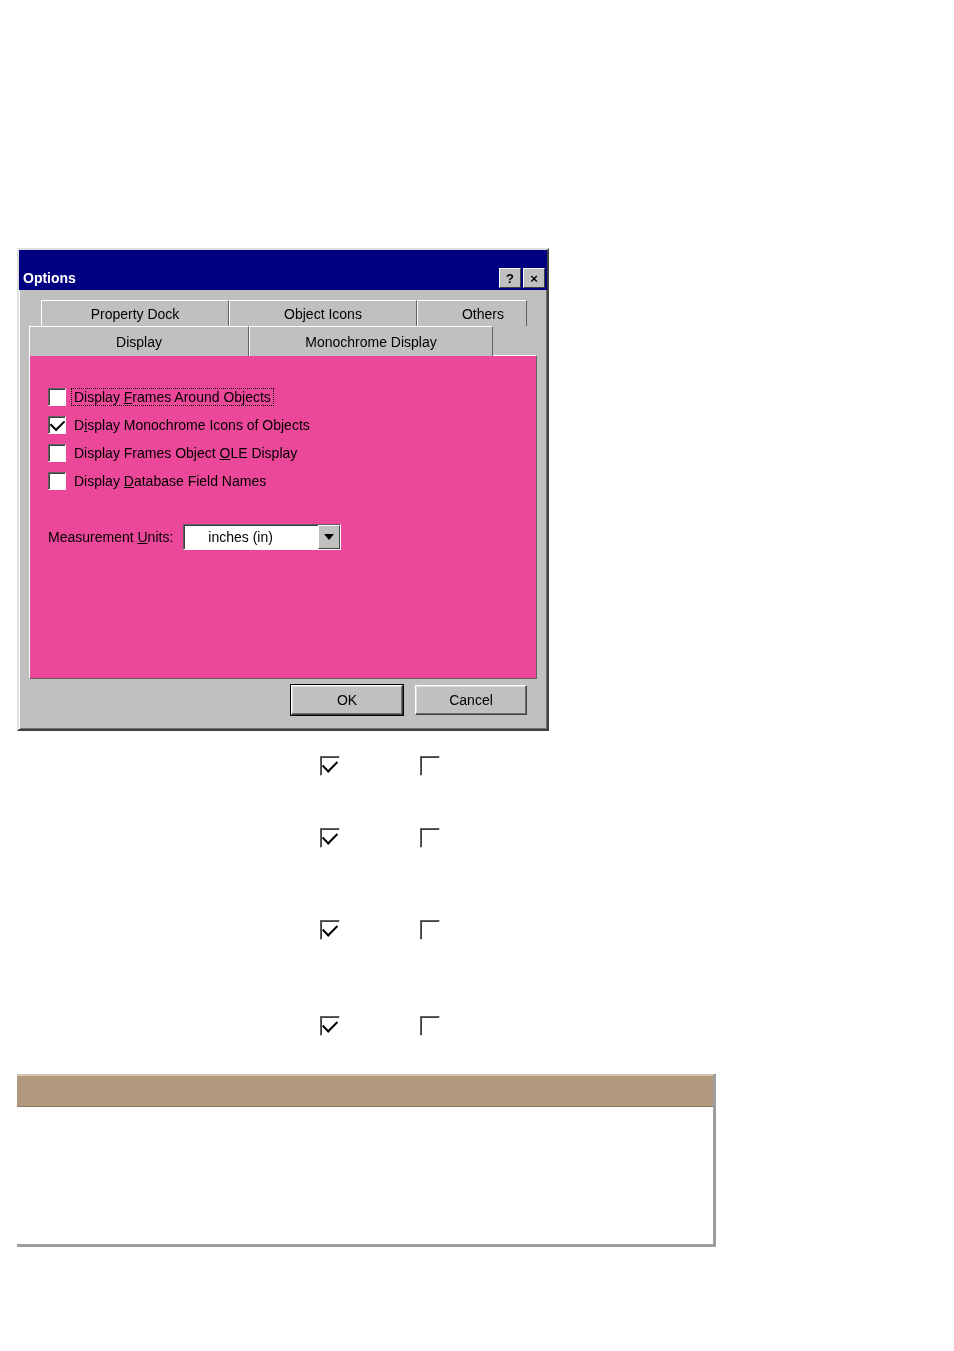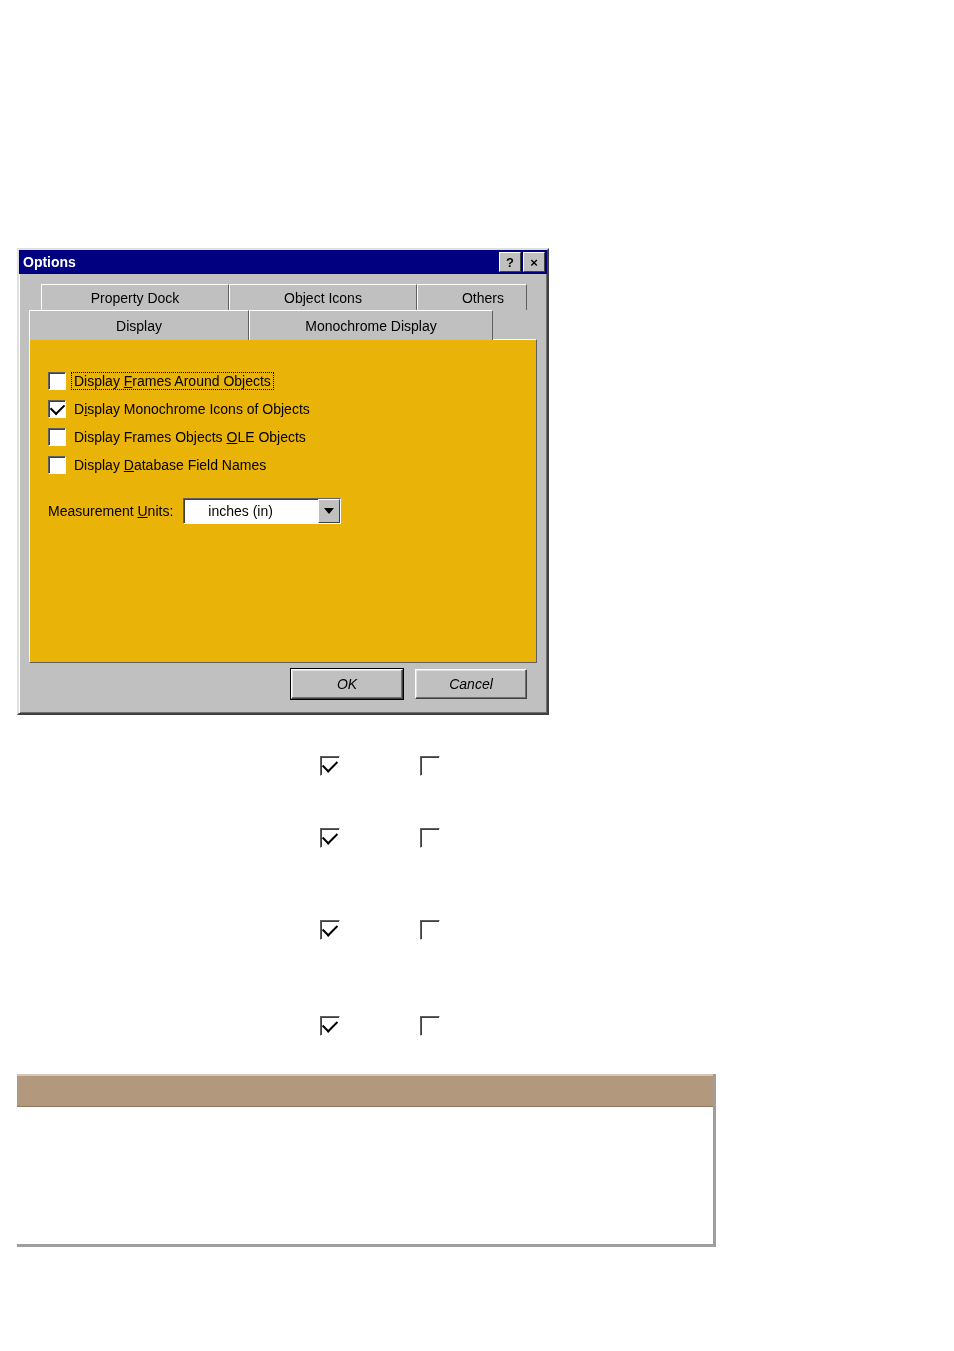--- a/index.html
+++ b/index.html
@@ -23,21 +23,21 @@
     border-color: #e0e0e0 #404040 #404040 #e0e0e0; 
     box-shadow: inset 1px 1px 0 #ffffff, inset -1px -1px 0 #707070;
   }
   .titlebar {
     display: flex;
     align-items: center;
     height: 24px;
     background: #000080;
     color: #ffffff;
     font-weight: bold;
-    padding: 0 2px 0 4px;
+    padding: 16px 2px 0 4px;
   }
   .titlebar .title { flex: 1 1 auto; }
   .tb-btn {
     width: 20px; height: 18px; margin-left: 2px;
     background: #c0c0c0;
     border: 1px solid;
     border-color: #ffffff #404040 #404040 #ffffff;
     display:flex; align-items:center; justify-content:center;
     color:#000; font-weight:bold; font-size:13px;
     cursor:default;
@@ -66,21 +66,21 @@
   .tab3b { left: 388px; width: 110px; padding-left: 22px; }
   .tab1f { left: 0;     width: 220px; }
   .tab2f { left: 220px; width: 244px; }
 
   .tab-page {
     position:relative;
     border: 1px solid;
     border-color:#ffffff #606060 #606060 #ffffff;
     margin-top: -1px;
     padding: 22px 18px 50px 18px;
-    background:#eab308;
+    background:#ec4899;
     min-height: 250px;
   }
 
   
   .row { display:flex; align-items:center; margin: 10px 0; }
   .chk {
     width: 16px; height: 16px;
     background:#ffffff;
     border:1px solid;
     border-color:#606060 #ffffff #ffffff #606060; 
@@ -94,21 +94,21 @@
     position:absolute; left:2px; top:2px;
     width:11px; height:7px;
     border-left:2px solid #000; border-bottom:2px solid #000;
     transform: rotate(-45deg);
   }
   .chk-label { cursor:default; }
   .chk-label.focused { border:1px dotted #000; padding: 0 2px; margin-left:-3px; }
   .underline { text-decoration: underline; }
 
   
-  .field-row { display:flex; align-items:center; margin-top: 24px; }
+  .field-row { display:flex; align-items:center; margin-top: 34px; }
   .field-label { margin-right: 10px; }
   .dropdown {
     display:flex; align-items:stretch;
     height: 24px;
     background:#ffffff;
     border:1px solid;
     border-color:#606060 #ffffff #ffffff #606060;
     box-shadow: inset 1px 1px 0 #404040;
   }
   .dropdown .dd-text { min-width: 86px; padding: 2px 24px; display:flex; align-items:center; }
@@ -120,21 +120,21 @@
     display:flex; align-items:center; justify-content:center;
   }
   .dd-btn::after {
     content:""; width:0;height:0;
     border-left:5px solid transparent;
     border-right:5px solid transparent;
     border-top:6px solid #000;
   }
 
   
-  .btn-row { display:flex; justify-content:flex-end; gap:12px; padding: 6px 10px 0 0; font-style: italic; }
+  .btn-row { display:flex; justify-content:flex-end; gap:12px; padding: 6px 10px 0 0; }
   .btn {
     min-width: 110px; height: 28px;
     background:#c0c0c0;
     border:1px solid;
     border-color:#ffffff #404040 #404040 #ffffff;
     box-shadow: inset -1px -1px 0 #707070, inset 1px 1px 0 #e0e0e0;
     display:flex; align-items:center; justify-content:center;
     cursor:default;
   }
   .btn.default { outline: 1px solid #000; }
@@ -206,21 +206,21 @@
           <div class="row">
             <div class="chk"></div>
             <span class="chk-label focused"><span>Display </span><span class="underline">F</span><span>rames Around Objects</span></span>
           </div>
           <div class="row">
             <div class="chk checked"></div>
             <span class="chk-label"><span>D</span><span class="underline">i</span><span>splay Monochrome Icons of Objects</span></span>
           </div>
           <div class="row">
             <div class="chk"></div>
-            <span class="chk-label"><span>Display Frames Objects </span><span class="underline">O</span><span>LE Objects</span></span>
+            <span class="chk-label"><span>Display Frames Object </span><span class="underline">O</span><span>LE Display</span></span>
           </div>
           <div class="row">
             <div class="chk"></div>
             <span class="chk-label"><span>Display </span><span class="underline">D</span><span>atabase Field Names</span></span>
           </div>
         </div>
 
       <div class="field-row">
         <span class="field-label">
           <span>Measurement </span><span class="underline">U</span><span>nits:</span>

